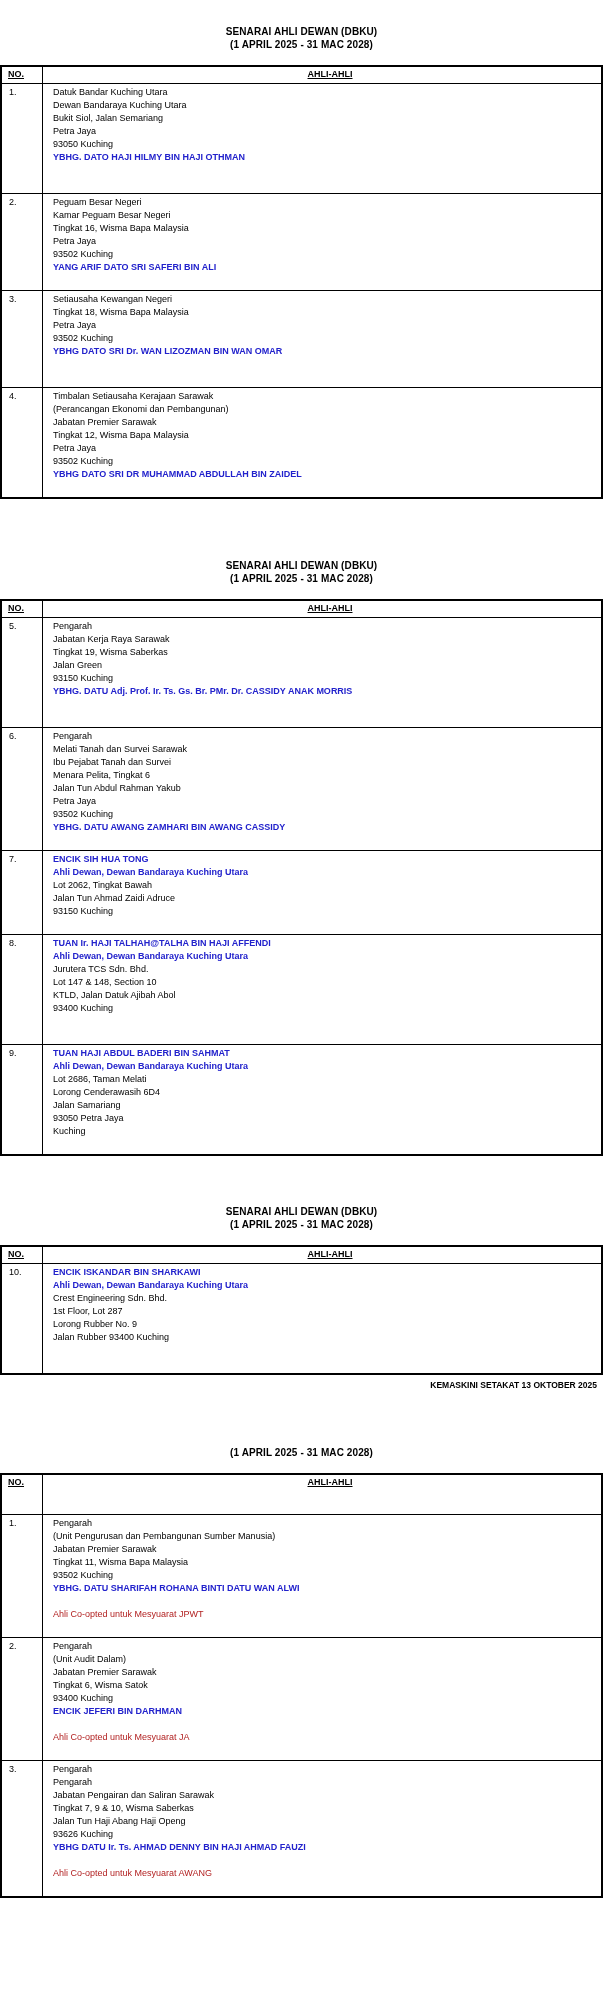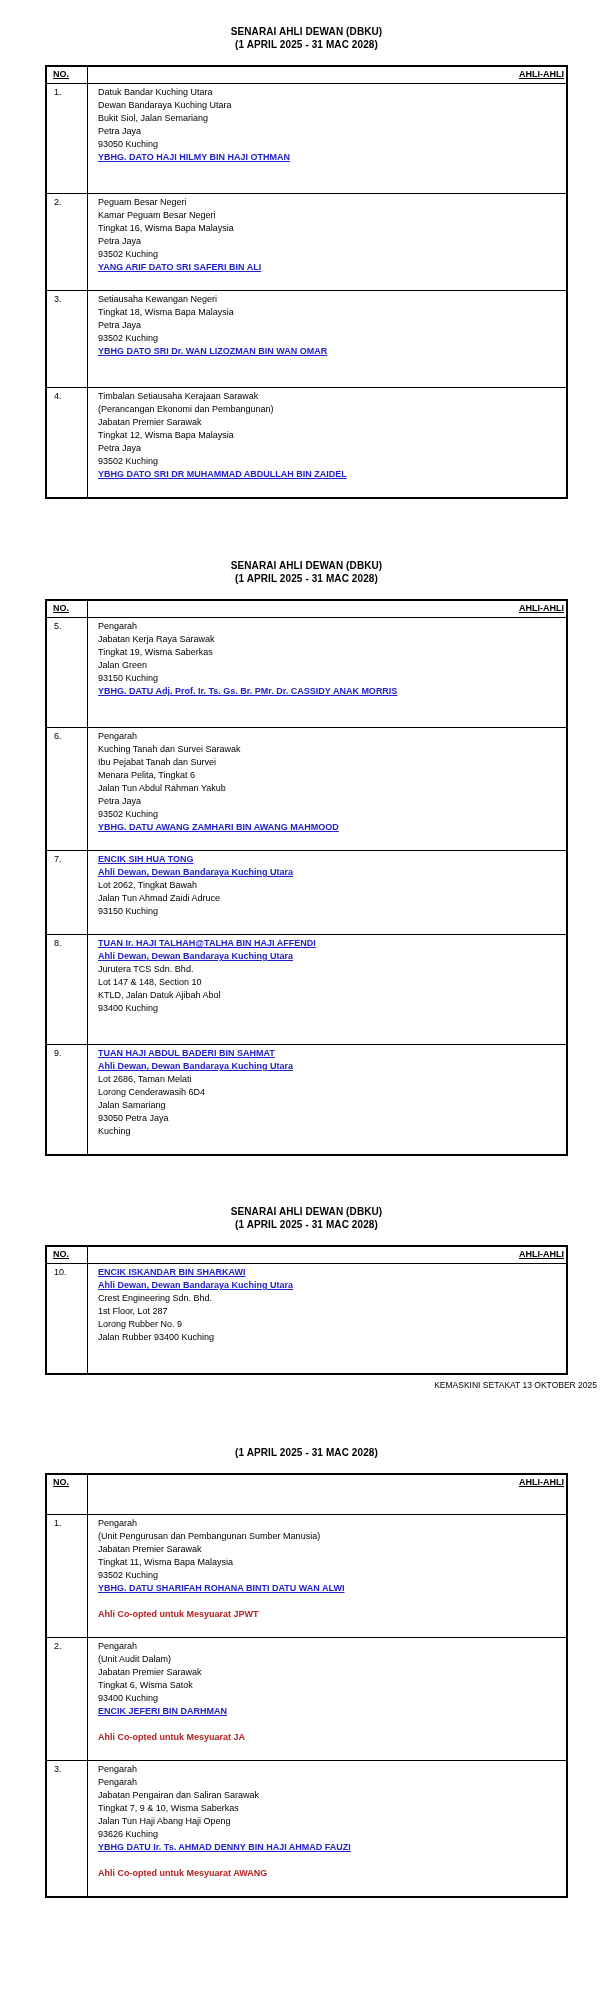--- a/index.html
+++ b/index.html
@@ -6,57 +6,57 @@
   body {
     width:612px;
     font-family:"Liberation Sans", sans-serif;
     color:#000;
   }
   .page {
     padding:25px 0 46px 0;
     width:612px;
     box-sizing:border-box;
   }
-  .content { margin-left:45px; width:523px; }
+  .content { width:603px; }
   .sec-title {
     text-align:center; font-weight:bold;
     font-size:10px; line-height:13px;
     letter-spacing:0.1px;
   }
   .members-table {
     border-collapse:collapse; width:100%;
     margin-top:14px; table-layout:fixed;
     border:2px solid #000;
   }
   .members-table th, .members-table td { border:1px solid #000; }
   .members-table th {
     font-size:9px; font-weight:bold; text-decoration:underline;
     padding:1px 2px 2px 18px; line-height:13px;
   }
   th.no-head { width:32px; text-align:left; padding-left:6px; }
-  th.members-head { text-align:right; }
+  th.members-head { text-align:center; }
   .tall-head th { height:36px; vertical-align:top; }
   td.no-cell {
     vertical-align:top; font-size:9px; line-height:13px;
     padding:2px 2px 3px 7px;
   }
   td.member-cell {
     vertical-align:top; font-size:9px;
     padding:2px 6px 3px 10px;
   }
   .line { line-height:13px; min-height:13px; white-space:nowrap; }
-  .line.name { color:#2222CC; font-weight:bold;text-decoration:underline; }
-  .line.role { color:#B22222; font-weight:bold; }
+  .line.name { color:#2222CC; font-weight:bold; }
+  .line.role { color:#B22222; font-weight:normal; }
   .gap-s2 { margin-top:60px; }
   .gap-s3 { margin-top:49px; }
   .gap-s4 { margin-top:55px; }
   .footer-note {
     margin-left:45px; width:552px;
     margin-top:4px;
-    text-align:right; font-size:8.5px; font-weight:normal; line-height:12px;
+    text-align:right; font-size:8.5px; font-weight:bold; line-height:12px;
   }
 </style>
 </head>
 <body>
 
 <div class="page">
 
   <section class="content">
     <div class="sec-title">SENARAI AHLI DEWAN (DBKU)</div>
     <div class="sec-title">(1 APRIL 2025 - 31 MAC 2028)</div>
@@ -143,27 +143,27 @@
               <div class="line plain">93150 Kuching</div>
               <div class="line name">YBHG. DATU Adj. Prof. Ir. Ts. Gs. Br. PMr. Dr. CASSIDY ANAK MORRIS</div>
               <div class="line spacer">&nbsp;</div>
               <div class="line spacer">&nbsp;</div>
             </td>
           </tr>
           <tr>
             <td class="no-cell">6.</td>
             <td class="member-cell">
               <div class="line plain">Pengarah</div>
-              <div class="line plain">Kuching Tanah dan Survei Sarawak</div>
+              <div class="line plain">Melati Tanah dan Survei Sarawak</div>
               <div class="line plain">Ibu Pejabat Tanah dan Survei</div>
               <div class="line plain">Menara Pelita, Tingkat 6</div>
               <div class="line plain">Jalan Tun Abdul Rahman Yakub</div>
               <div class="line plain">Petra Jaya</div>
               <div class="line plain">93502 Kuching</div>
-              <div class="line name">YBHG. DATU AWANG ZAMHARI BIN AWANG MAHMOOD</div>
+              <div class="line name">YBHG. DATU AWANG ZAMHARI BIN AWANG CASSIDY</div>
               <div class="line spacer">&nbsp;</div>
             </td>
           </tr>
           <tr>
             <td class="no-cell">7.</td>
             <td class="member-cell">
               <div class="line name">ENCIK SIH HUA TONG</div>
               <div class="line name">Ahli Dewan, Dewan Bandaraya Kuching Utara</div>
               <div class="line plain">Lot 2062, Tingkat Bawah</div>
               <div class="line plain">Jalan Tun Ahmad Zaidi Adruce</div>

